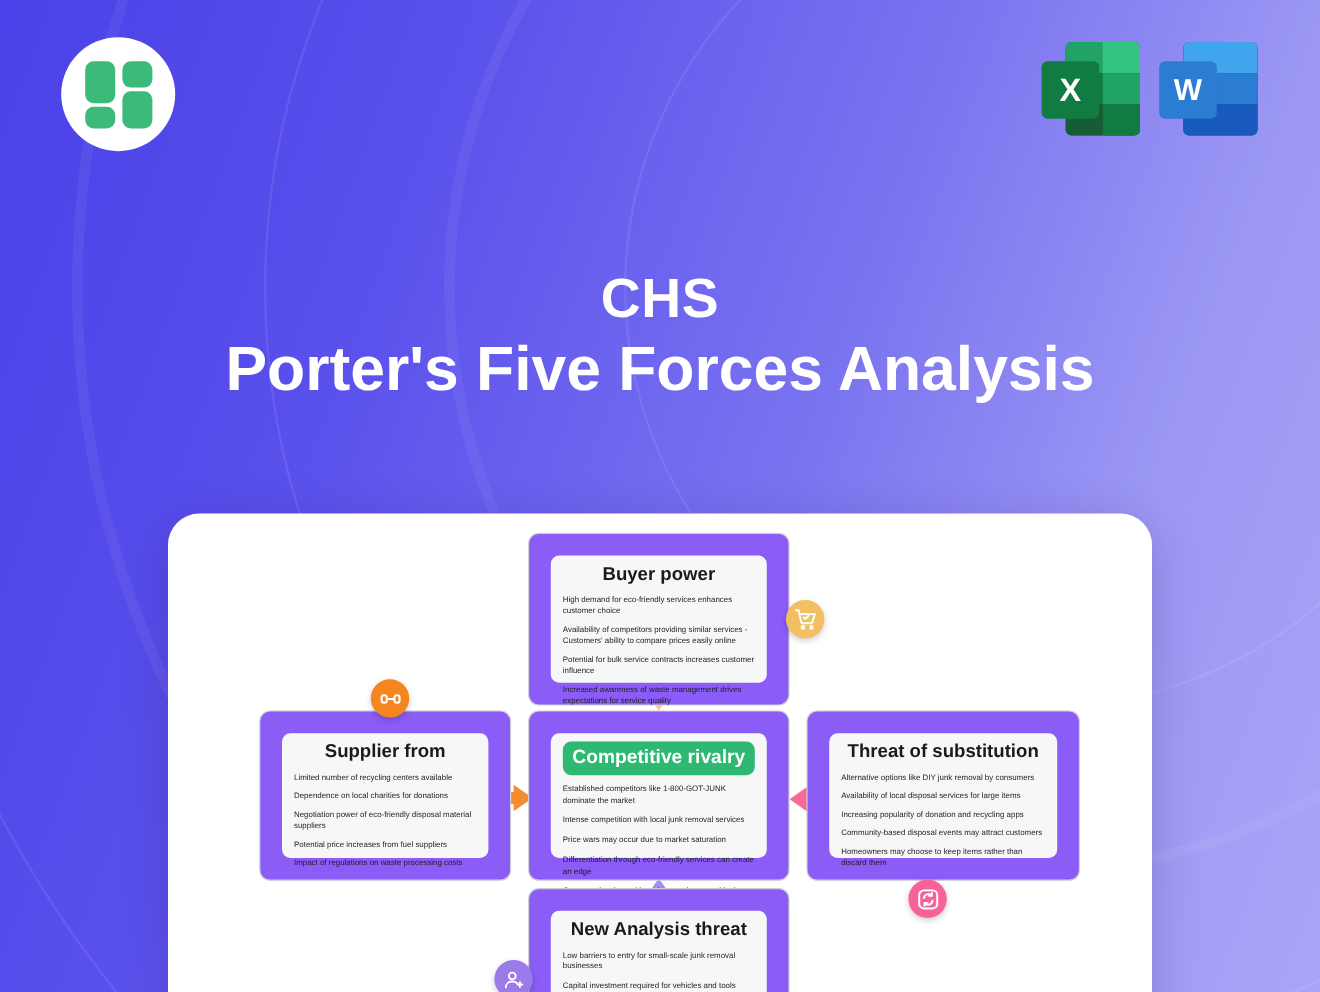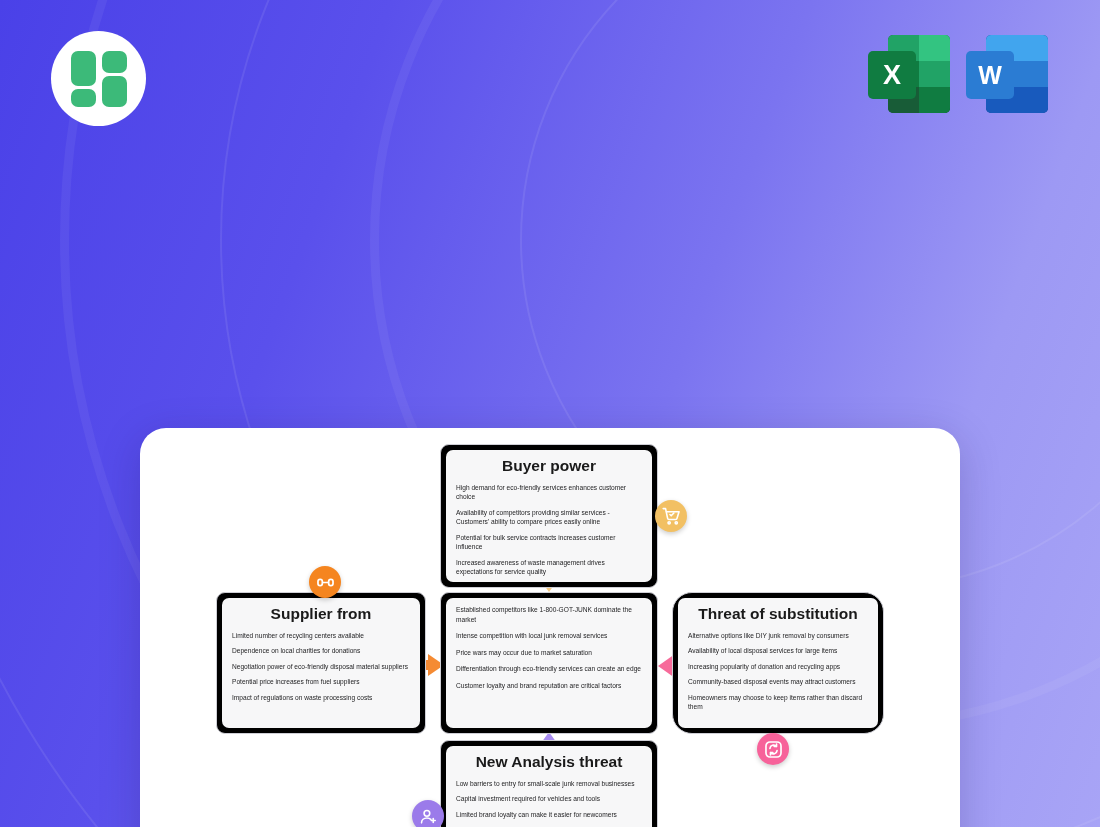--- a/index.html
+++ b/index.html
@@ -75,24 +75,24 @@
     background:#fff; border-radius:26px;
     box-shadow:0 10px 40px rgba(30,20,90,0.22);
     overflow:hidden;
   }
 
   
   .diagram { position:absolute; left:0; top:0; width:820px; height:460px; }
 
   .fbox {
     position:absolute;
-    background:#000000;
+    background:#8b5cf6;
     border:1px solid #cfcfd6;
     border-radius:9px;
-    padding:5px;
+    padding:18px;
   }
   .fbox-inner {
     background:#f7f7f8;
     border-radius:7px;
     width:100%; height:100%;
     padding:7px 10px 8px 10px;
   }
   .fbox h3 {
     text-align:center;
     font-size:15.5px;
@@ -115,21 +115,21 @@
     line-height:1.45;
     color:#1d1d1f;
     margin-bottom:6px;
   }
   .fbox.center li { margin-bottom:7px; }
 
   
   .box-buyer      { left:300px; top:16px;  width:218px; height:144px; }
   .box-supplier   { left:76px;  top:164px; width:210px; height:142px; }
   .box-rivalry    { left:300px; top:164px; width:218px; height:142px; }
-  .box-threat     { left:532px; top:164px; width:212px; height:142px;border-radius:20px; }
+  .box-threat     { left:532px; top:164px; width:228px; height:142px; }
   .box-entrants   { left:300px; top:312px; width:218px; height:142px; }
 
   
   .arrow { position:absolute; width:0; height:0; }
   .arrow.down  { left:396px; top:146px; border-left:13px solid transparent; border-right:13px solid transparent; border-top:18px solid #f6ca83; }
   .arrow.down-stem { left:404px; top:132px; width:10px; height:18px; background:#f6ca83; border:none; }
   .arrow.up    { left:396px; top:304px; border-left:13px solid transparent; border-right:13px solid transparent; border-bottom:18px solid #a78bf0; }
   .arrow.up-stem { left:404px; top:320px; width:10px; height:16px; background:#a78bf0; border:none; }
   .arrow.right { left:288px; top:226px; border-top:11px solid transparent; border-bottom:11px solid transparent; border-left:16px solid #f58b33; }
   .arrow.right-stem { left:274px; top:232px; width:16px; height:10px; background:#f58b33; border:none; }
@@ -186,20 +186,22 @@
     <div class="ico-body">
         <i class="b1"></i>
         <i class="b2"></i>
         <i class="b3"></i>
       </div>
     <div class="ico-tile">W</div>
   </div>
 </div>
 
 <div class="title-wrap">
+  <div class="title-line1">CHS</div>
+  <div class="title-line2">Porter's Five Forces Analysis</div>
 </div>
 
 <div class="card">
   <div class="diagram" id="diagram">
 
     <div class="arrow down-stem"></div>
     <div class="arrow down"></div>
     <div class="arrow up-stem"></div>
     <div class="arrow up"></div>
     <div class="arrow right-stem"></div>
@@ -224,20 +226,21 @@
             <li>Limited number of recycling centers available</li>
             <li>Dependence on local charities for donations</li>
             <li>Negotiation power of eco-friendly disposal material suppliers</li>
             <li>Potential price increases from fuel suppliers</li>
             <li>Impact of regulations on waste processing costs</li>
           </ul>
         </div>
       </div>
       <div class="fbox box-rivalry center">
         <div class="fbox-inner">
+          <h3>Competitive rivalry</h3>
           <ul>
             <li>Established competitors like 1-800-GOT-JUNK dominate the market</li>
             <li>Intense competition with local junk removal services</li>
             <li>Price wars may occur due to market saturation</li>
             <li>Differentiation through eco-friendly services can create an edge</li>
             <li>Customer loyalty and brand reputation are critical factors</li>
           </ul>
         </div>
       </div>
       <div class="fbox box-threat">

